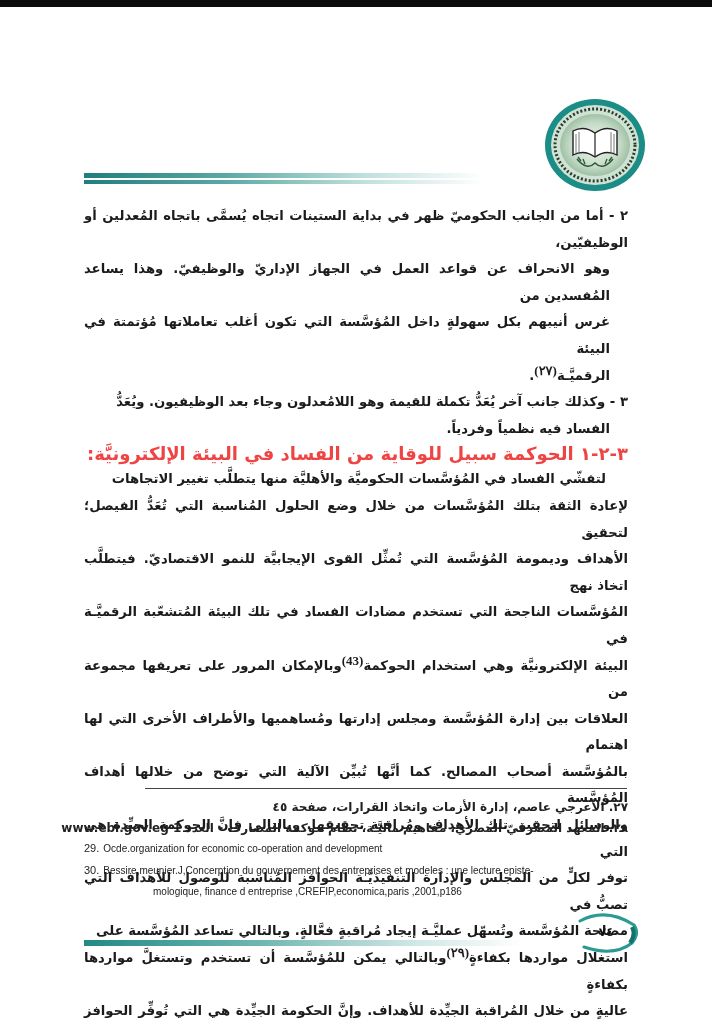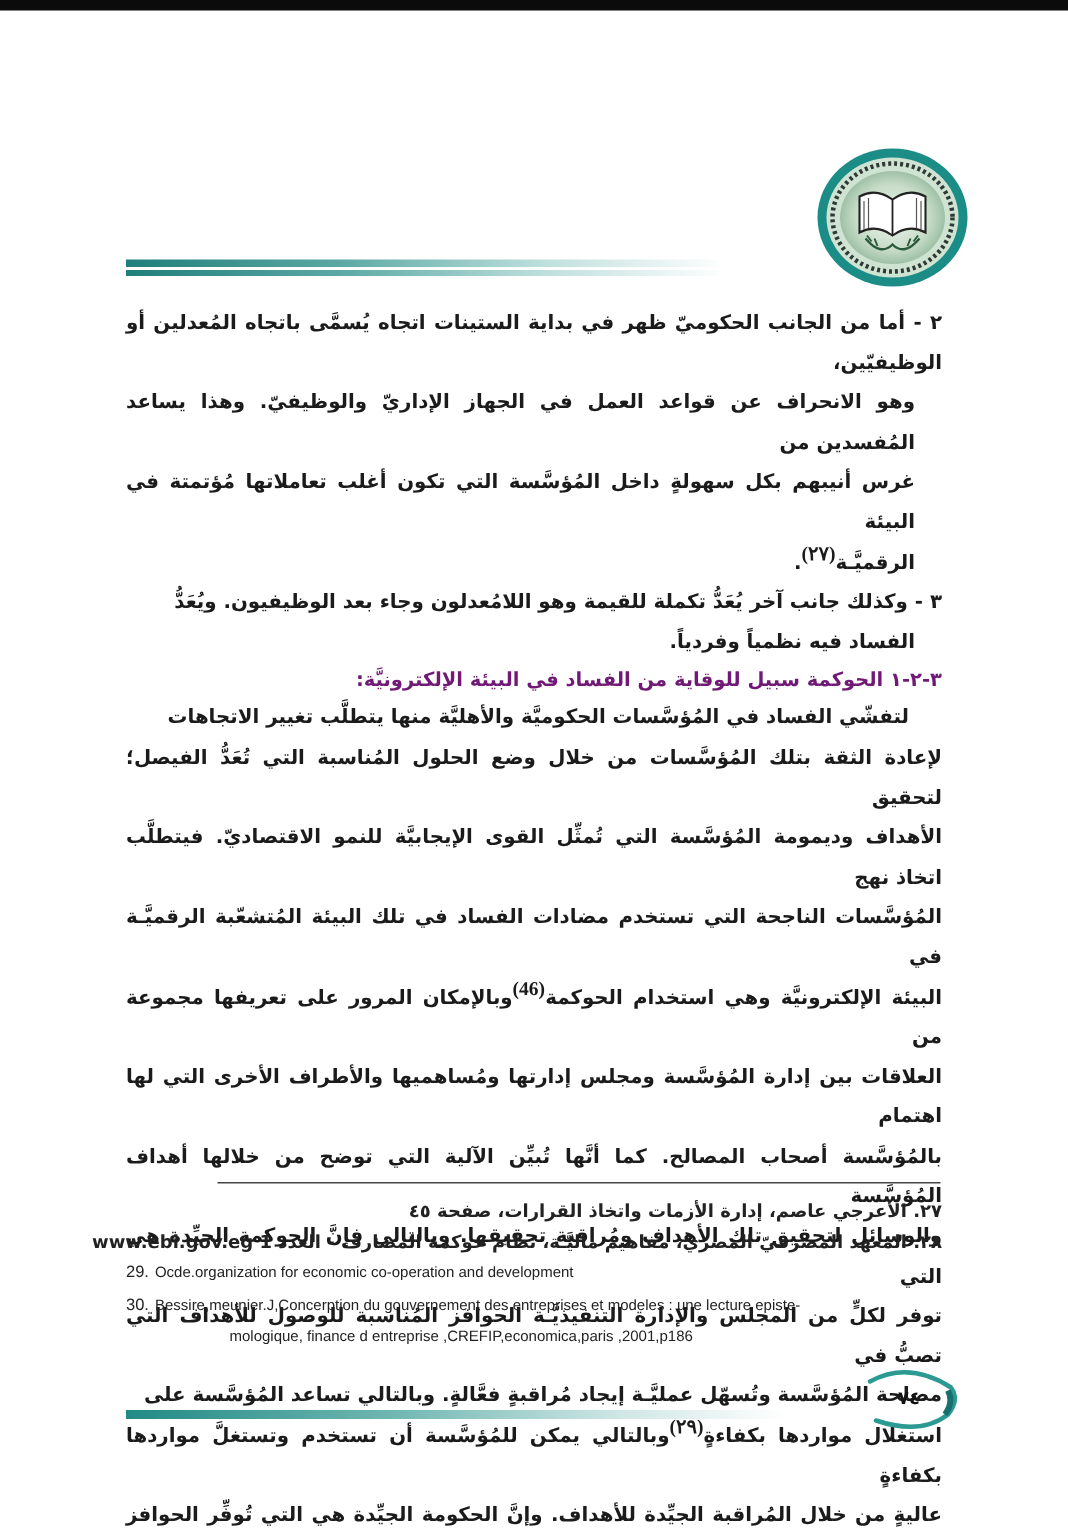--- a/index.html
+++ b/index.html
@@ -18,21 +18,21 @@
   .hdr-line.l2 { top: 180px; height: 4px; }
 
   .logo { position: absolute; left: 543px; top: 97px; width: 104px; height: 96px; }
 
   
   .content { position: absolute; left: 84px; width: 544px; direction: rtl; text-align: justify; }
   .para { font-size: 13.2px; line-height: 26.6px; margin: 0; font-weight: bold; color: #1b1b1b; }
   .para .num { font-weight: bold; }
   .item { position: relative; padding-right: 0; }
   .item-wrap { padding-right: 18px; }
-  .heading { font-size: 13px; font-weight: bold; color: #701a75; margin: 0; line-height: 24px; }
+  .heading { font-size: 18px; font-weight: bold; color: #ef4444; margin: 0; line-height: 24px; }
   .indent { text-indent: 22px; }
   sup { font-size: 13px; line-height: 0; font-family: Liberation Serif, serif; }
 
   .fn-rule { position: absolute; left: 145px; top: 788px; width: 482px; height: 1px; background: #444; }
   .fn { position: absolute; font-size: 12px; color: #222; white-space: nowrap; }
   .fn.ar { direction: rtl; right: 84px; font-weight: bold; }
   .fn.en { left: 84px; font-family: "Liberation Sans", sans-serif; font-size: 10px; }
   .fn.en .n { font-size: 11px; margin-right: 4px; }
 
   
@@ -97,21 +97,21 @@
   </div>
 
   <p class="heading">٣-٢-١ الحوكمة سبيل للوقاية من الفساد في البيئة الإلكترونيَّة:</p>
 
   <div>
     <p class="para indent">لتفشّي الفساد في المُؤسَّسات الحكوميَّة والأهليَّة منها يتطلَّب تغيير الاتجاهات</p>
     <p class="para">لإعادة الثقة بتلك المُؤسَّسات من خلال وضع الحلول المُناسبة التي تُعَدُّ الفيصل؛ لتحقيق</p>
     <p class="para">الأهداف وديمومة المُؤسَّسة التي تُمثِّل القوى الإيجابيَّة للنمو الاقتصاديّ. فيتطلَّب اتخاذ نهج</p>
     <p class="para">المُؤسَّسات الناجحة التي تستخدم مضادات الفساد في تلك البيئة المُتشعّبة الرقميَّـة في</p>
     <p class="para">
-      <span>البيئة الإلكترونيَّة وهي استخدام الحوكمة</span><sup>(46)</sup><span>وبالإمكان المرور على تعريفها مجموعة من</span>
+      <span>البيئة الإلكترونيَّة وهي استخدام الحوكمة</span><sup>(43)</sup><span>وبالإمكان المرور على تعريفها مجموعة من</span>
     </p>
     <p class="para">العلاقات بين إدارة المُؤسَّسة ومجلس إدارتها ومُساهميها والأطراف الأخرى التي لها اهتمام</p>
     <p class="para">بالمُؤسَّسة أصحاب المصالح. كما أنَّها تُبيِّن الآلية التي توضح من خلالها أهداف المُؤسَّسة</p>
     <p class="para">والوسائل لتحقيق تلك الأهداف ومُراقبة تحقيقها. وبالتالي فإنَّ الحوكمة الجيِّدة هي التي</p>
     <p class="para">توفر لكلٍّ من المجلس والإدارة التنفيذيَّـة الحوافز المُناسبة للوصول للأهداف التي تصبُّ في</p>
     <p class="para">مصلحة المُؤسَّسة وتُسهّل عمليَّـة إيجاد مُراقبةٍ فعَّالةٍ. وبالتالي تساعد المُؤسَّسة على</p>
     <p class="para">
       <span>استغلال مواردها بكفاءةٍ</span><sup>(٢٩)</sup><span>وبالتالي يمكن للمُؤسَّسة أن تستخدم وتستغلَّ مواردها بكفاءةٍ</span>
     </p>
     <p class="para">عاليةٍ من خلال المُراقبة الجيِّدة للأهداف. وإنَّ الحكومة الجيِّدة هي التي تُوفِّر الحوافز المُناسبة</p>

